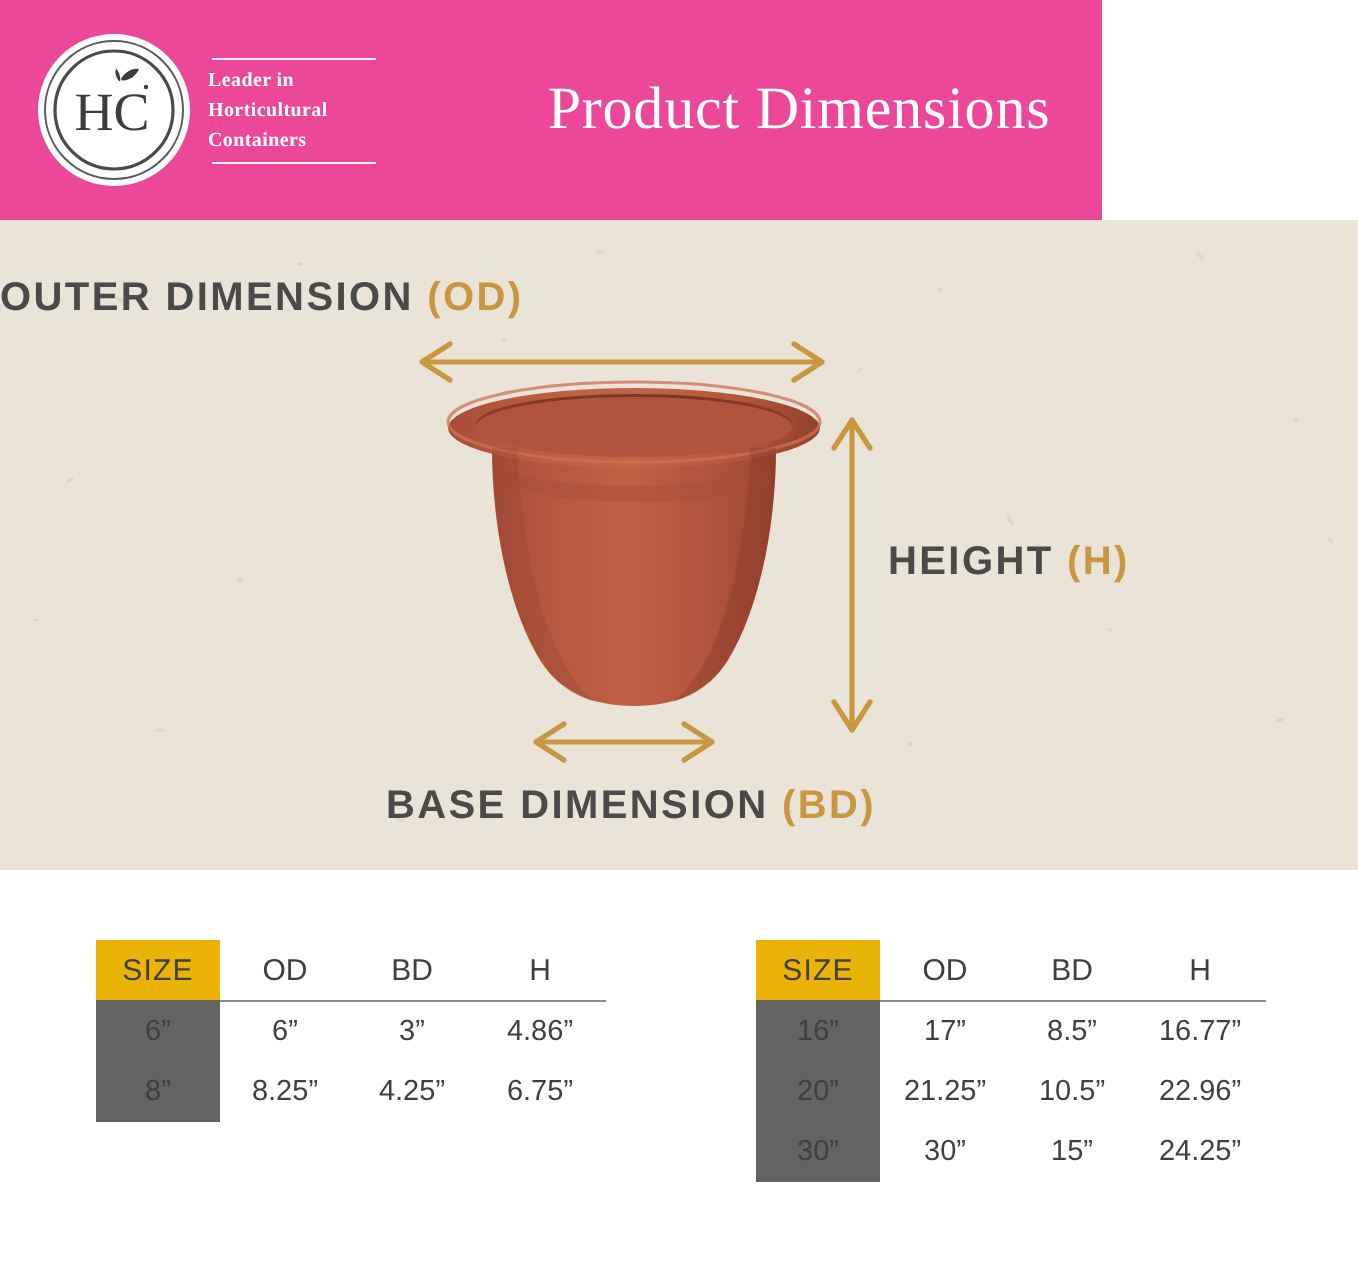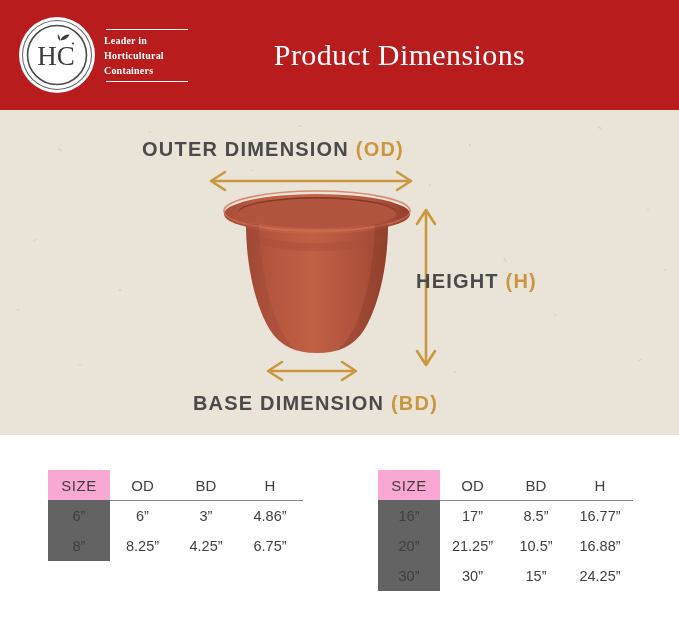--- a/index.html
+++ b/index.html
@@ -6,22 +6,22 @@
   body{
     width:679px;height:636px;
     background:#ffffff;
     font-family:"Liberation Sans", sans-serif;
     overflow:hidden;
     position:relative;
   }
 
   
   .header{
-    position:absolute;left:0;top:0;width:679px;height:110px;
-    background:#b91c1c;
+    position:absolute;left:0;top:0;width:551px;height:110px;
+    background:#ec4899;
     display:flex;align-items:center;
   }
   .logo-wrap{
     position:absolute;left:22px;top:20px;
     width:70px;height:70px;
   }
   .logo-circle{
     position:absolute;left:0;top:0;width:70px;height:70px;
     border-radius:50%;
     background:#ffffff;
@@ -68,23 +68,23 @@
     position:absolute;
     font-family:"Liberation Sans", sans-serif;
     font-weight:bold;
     font-size:20px;
     letter-spacing:1.2px;
     color:#4a4a4a;
     white-space:nowrap;
   }
   .lbl .code{color:#c9973f;}
 
-  #od-label{left:0;top:28px;width:546px;text-align:center;}
+  #od-label{left:0;top:28px;width:546px;text-align:left;}
   #bd-label{left:0;top:282px;width:631px;text-align:center;}
-  #h-label{left:416px;top:160px;text-align:center;}
+  #h-label{left:444px;top:160px;text-align:center;}
 
   .arrow-svg{position:absolute;}
   #od-arrow{left:205px;top:60px;}
   #bd-arrow{left:262px;top:250px;}
   #h-arrow{left:415px;top:95px;}
 
   .pot{position:absolute;left:222px;top:80px;}
 
   
   .tables{
@@ -112,21 +112,21 @@
   .col-bd{width:62px;}
   .col-h{width:66px;}
 
   .size-cell{
     background:#636363;
     color:#ffffff;
     font-weight:bold;
     font-size:14.5px;
   }
   .size-head{
-    background:#f9a8d4;
+    background:#eab308;
     color:#ffffff;
     font-weight:bold;
     letter-spacing:.6px;
   }
   .hdr-rule td{
     height:1px;padding:0;
   }
   .rule-line{
     height:1px;background:#8a8a8a;width:100%;
   }
@@ -331,21 +331,21 @@
       <tr>
         <td class="size-cell">16”</td>
         <td>17”</td>
         <td>8.5”</td>
         <td>16.77”</td>
       </tr>
       <tr>
         <td class="size-cell">20”</td>
         <td>21.25”</td>
         <td>10.5”</td>
-        <td>16.88”</td>
+        <td>22.96”</td>
       </tr>
       <tr>
         <td class="size-cell">30”</td>
         <td>30”</td>
         <td>15”</td>
         <td>24.25”</td>
       </tr>
     </tbody>
   </table>
 </div>

